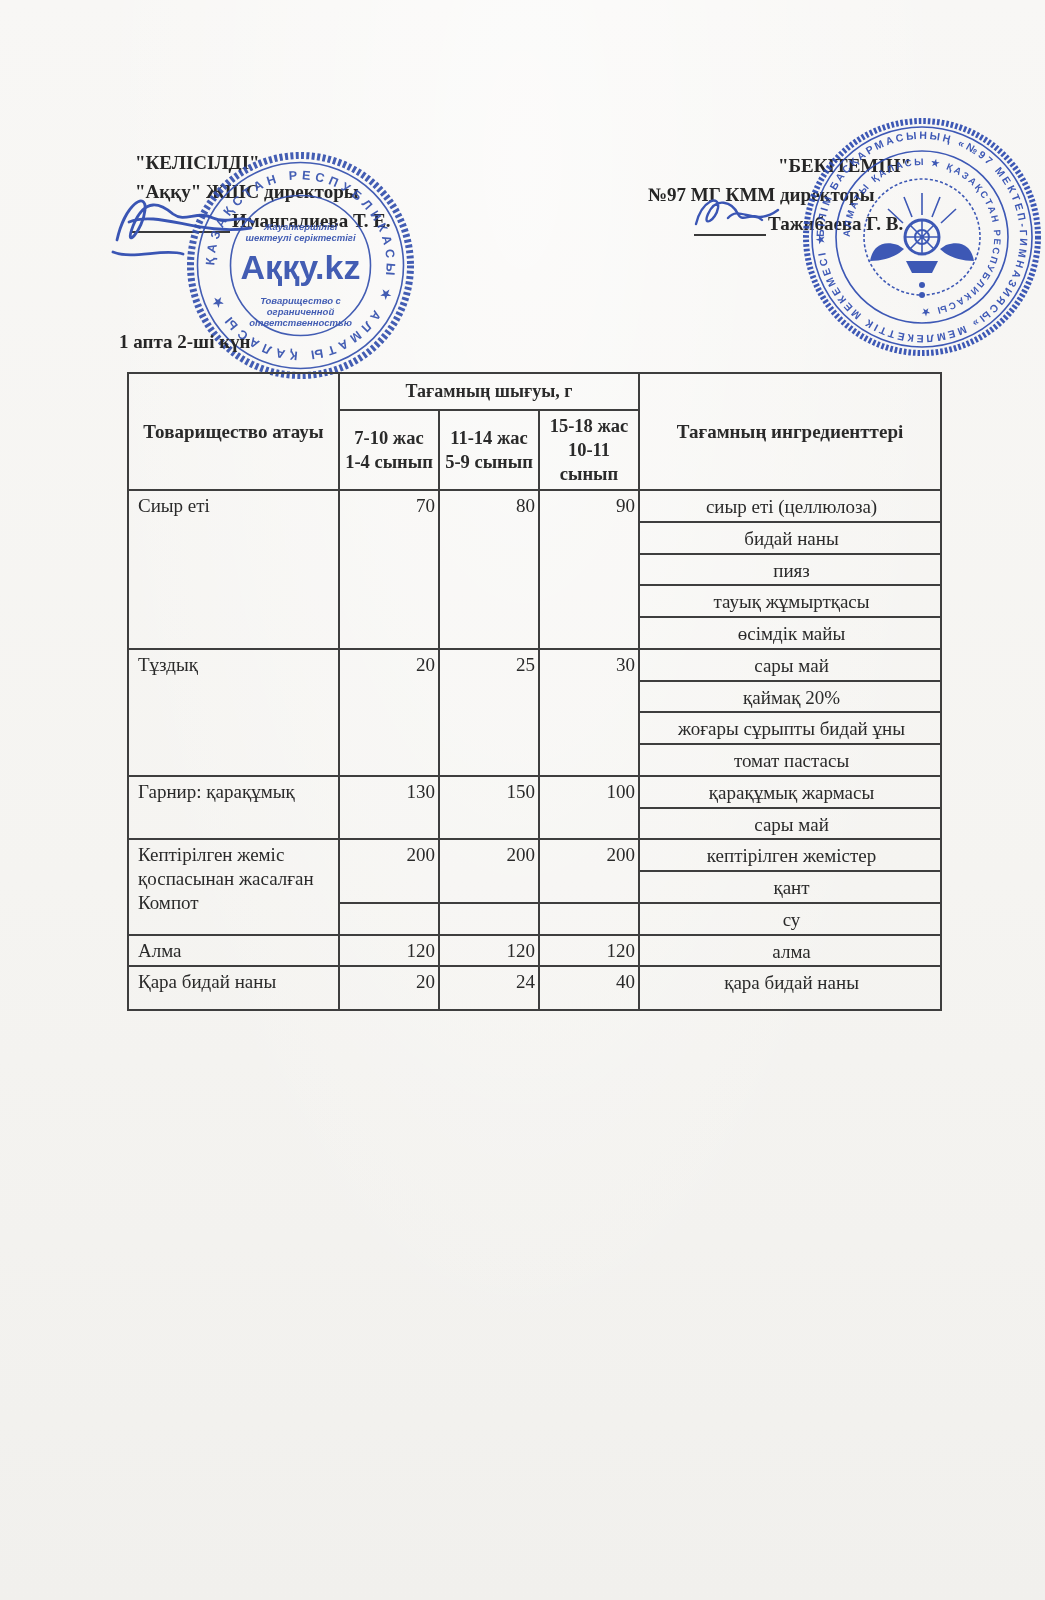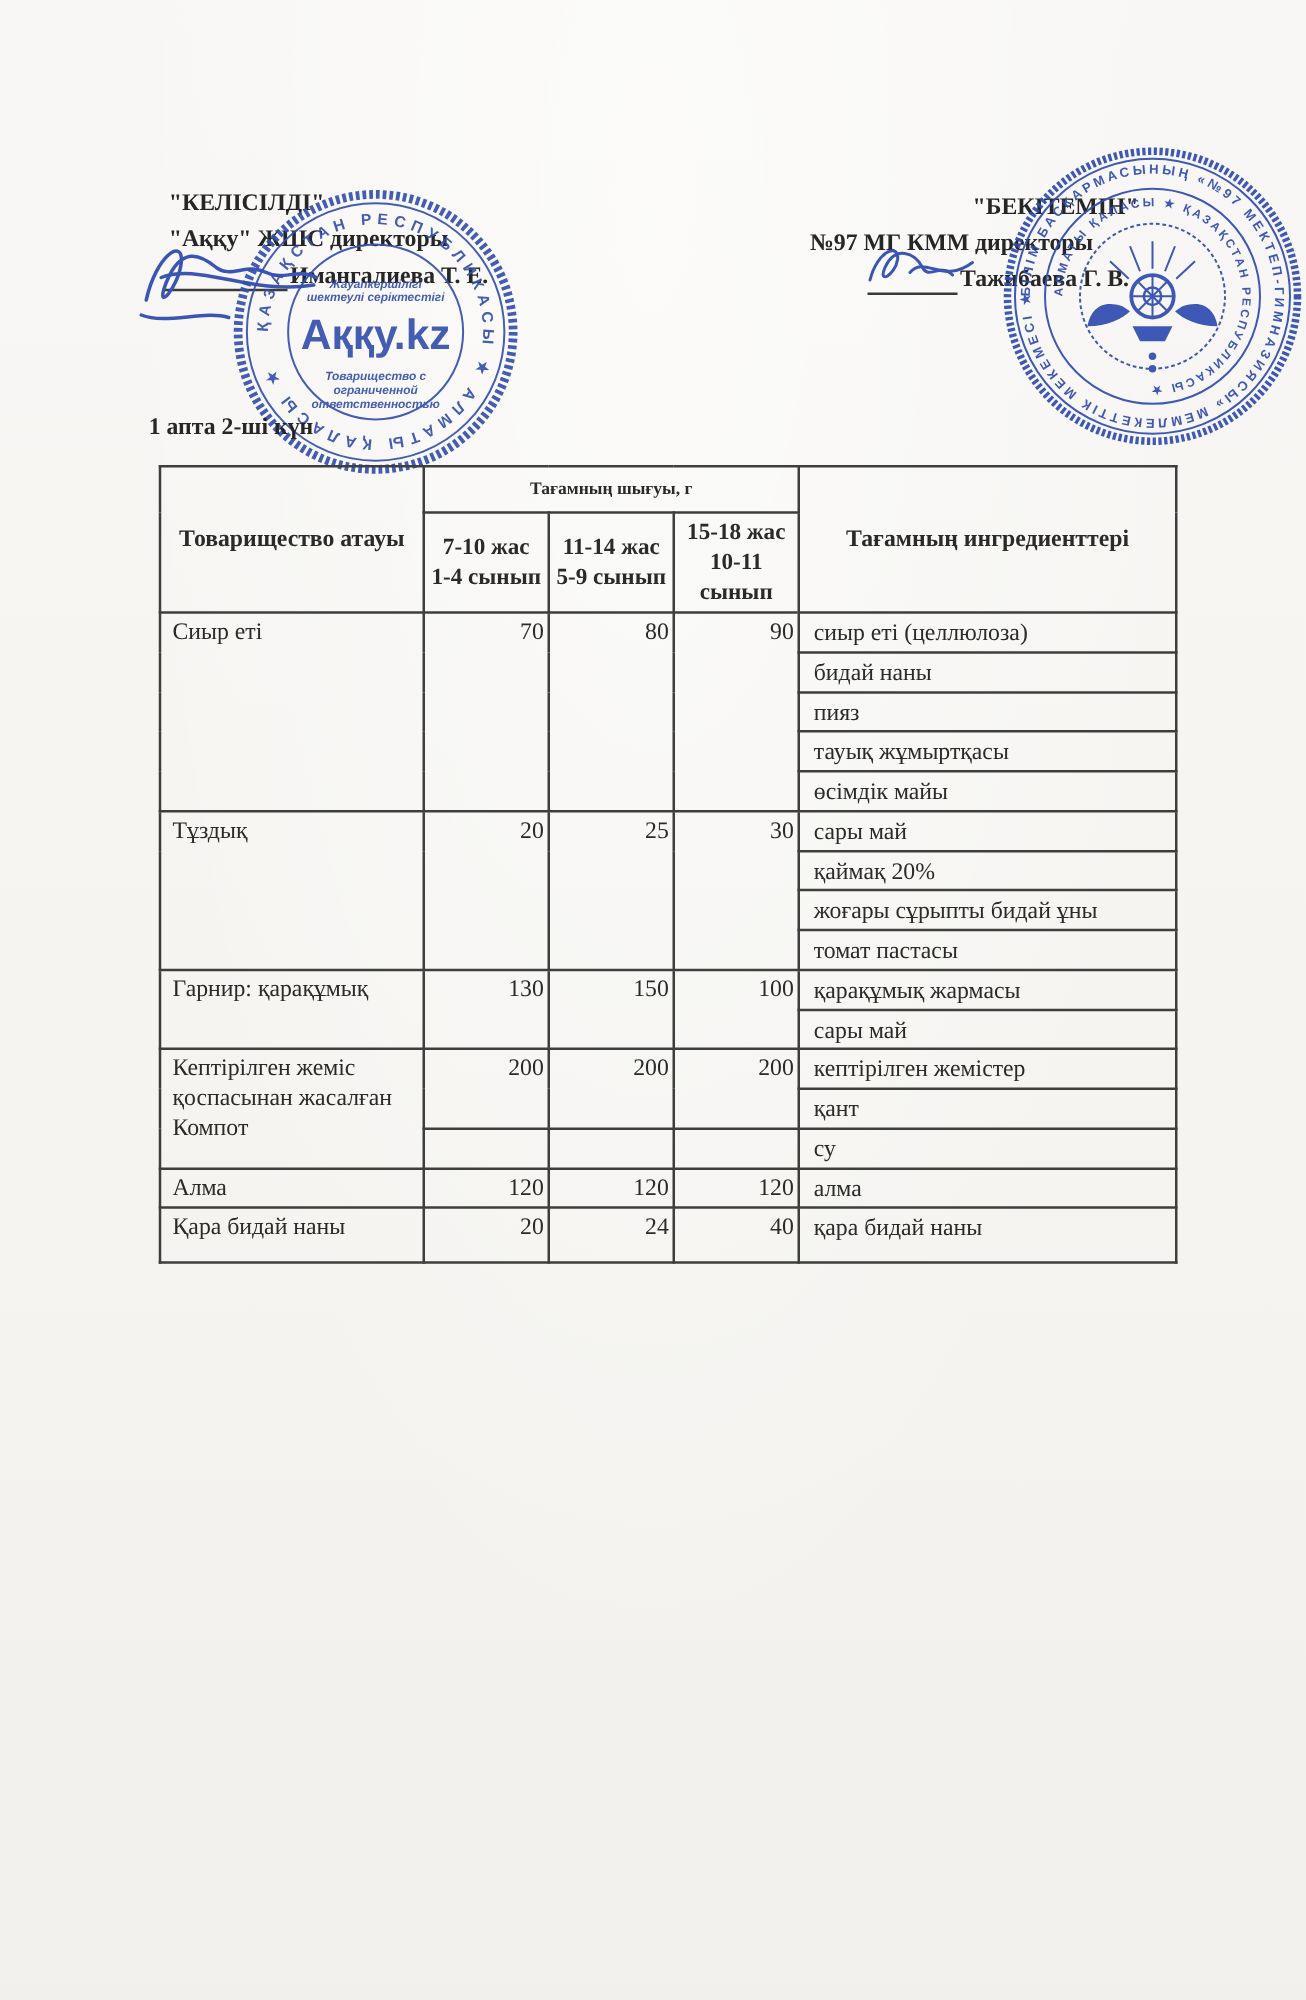--- a/index.html
+++ b/index.html
@@ -27,26 +27,26 @@
   table.menu {
     position:absolute; left:127px; top:372px; width:813px;
     border-collapse:collapse; table-layout:fixed;
     font-size:19px; color:#2a2a2a;
   }
   .menu th, .menu td { border:2px solid #3e3e3e; }
   .menu col.c-dish { width:211px; }
   .menu col.c-val  { width:100px; }
   .menu col.c-ing  { width:302px; }
   .menu th { font-weight:bold; text-align:center; vertical-align:middle; padding:3px 5px; }
-  .menu th.group-head { height:37px; font-size:14px;margin-top:34px; }
+  .menu th.group-head { height:37px; font-size:18px;margin-top:34px; }
   .menu tr.age-row th { height:73px; font-size:18.5px; line-height:1.3; }
   .menu tbody td { vertical-align:top; line-height:1.25; }
   .menu td.dish { text-align:left; padding:3px 4px 2px 9px; }
   .menu td.val  { text-align:right; padding:3px 3px; }
-  .menu td.ing  { text-align:left; padding:4px 8px 2px 11px; height:31px;margin-left:48px; }
+  .menu td.ing  { text-align:center; padding:4px 8px 2px 11px; height:31px;margin-left:48px; }
   .menu tbody tr:last-child td { height:44px; }
 </style>
 </head>
 <body>
 
 <div class="page">
 
   <div class="approval-line" style="left:135px; top:152px;">"КЕЛІСІЛДІ"</div>
   <div class="approval-line" style="left:135px; top:181px;">"Аққу" ЖШС директоры</div>
   <div class="approval-line" style="left:232px; top:210px;">Имангалиева Т. Е.</div>

